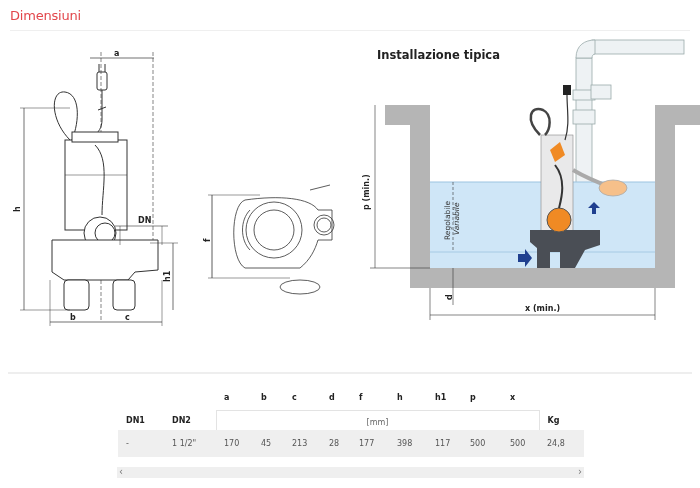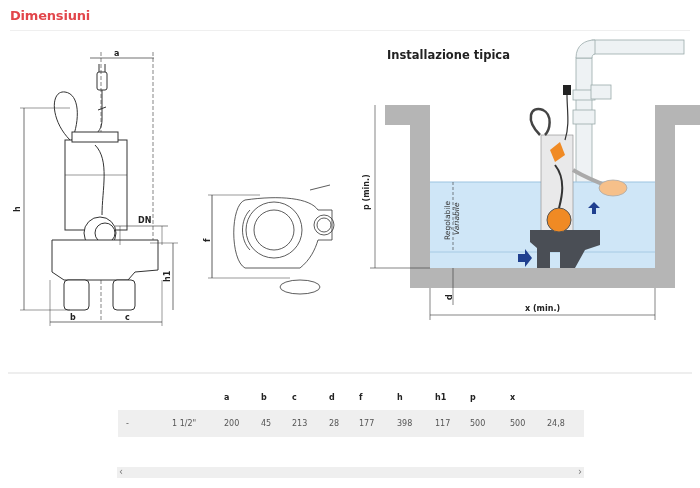--- a/index.html
+++ b/index.html
@@ -6,31 +6,31 @@
   html, body { margin: 0; padding: 0; }
   body {
     width: 700px; height: 488px; overflow: hidden;
     background: #ffffff;
     font-family: "DejaVu Sans", sans-serif;
     color: #333;
     position: relative;
   }
   .section-title {
     position: absolute; left: 10px; top: 8px;
-    font-size: 13px; color: #e2464b; font-weight: bold;
+    font-size: 13px; color: #e2464b; font-weight: normal;
     font-family: "DejaVu Sans", sans-serif; letter-spacing: -0.2px;
   }
   .title-rule {
     position: absolute; left: 10px; right: 10px; top: 30px;
     height: 1px; background: #efefef;
   }
   .drawing { position: absolute; }
   .drawing svg { display: block; }
   .install-title {
-    position: absolute; left: 387px; top: 48px;
+    position: absolute; left: 377px; top: 48px;
     font-size: 11.5px; font-weight: bold; color: #222;
   }
   .sep-rule {
     position: absolute; left: 8px; right: 8px; top: 372px;
     height: 2px; background: #eeeeee;
   }
   .table-wrap {
     position: absolute; left: 118px; top: 385px; width: 470px;
   }
   table { border-collapse: collapse; font-size: 8px; color: #555; }
@@ -208,24 +208,30 @@
       <th class="c-b">b</th>
       <th class="c-c">c</th>
       <th class="c-d">d</th>
       <th class="c-f">f</th>
       <th class="c-h">h</th>
       <th class="c-h1">h1</th>
       <th class="c-p">p</th>
       <th class="c-x">x</th>
       <th class="c-kg"></th>
     </tr>
+    <tr class="hdr2">
+      <th style="padding-left:8px;">DN1</th>
+      <th style="padding-left:8px;">DN2</th>
+      <td colspan="9" class="mm-cell">[mm]</td>
+      <th style="padding-left:8px;">Kg</th>
+    </tr>
     <tr class="data-row">
       <td>-</td>
       <td>1 1/2"</td>
-      <td>200</td>
+      <td>170</td>
       <td>45</td>
       <td>213</td>
       <td>28</td>
       <td>177</td>
       <td>398</td>
       <td>117</td>
       <td>500</td>
       <td>500</td>
       <td>24,8</td>
     </tr>

